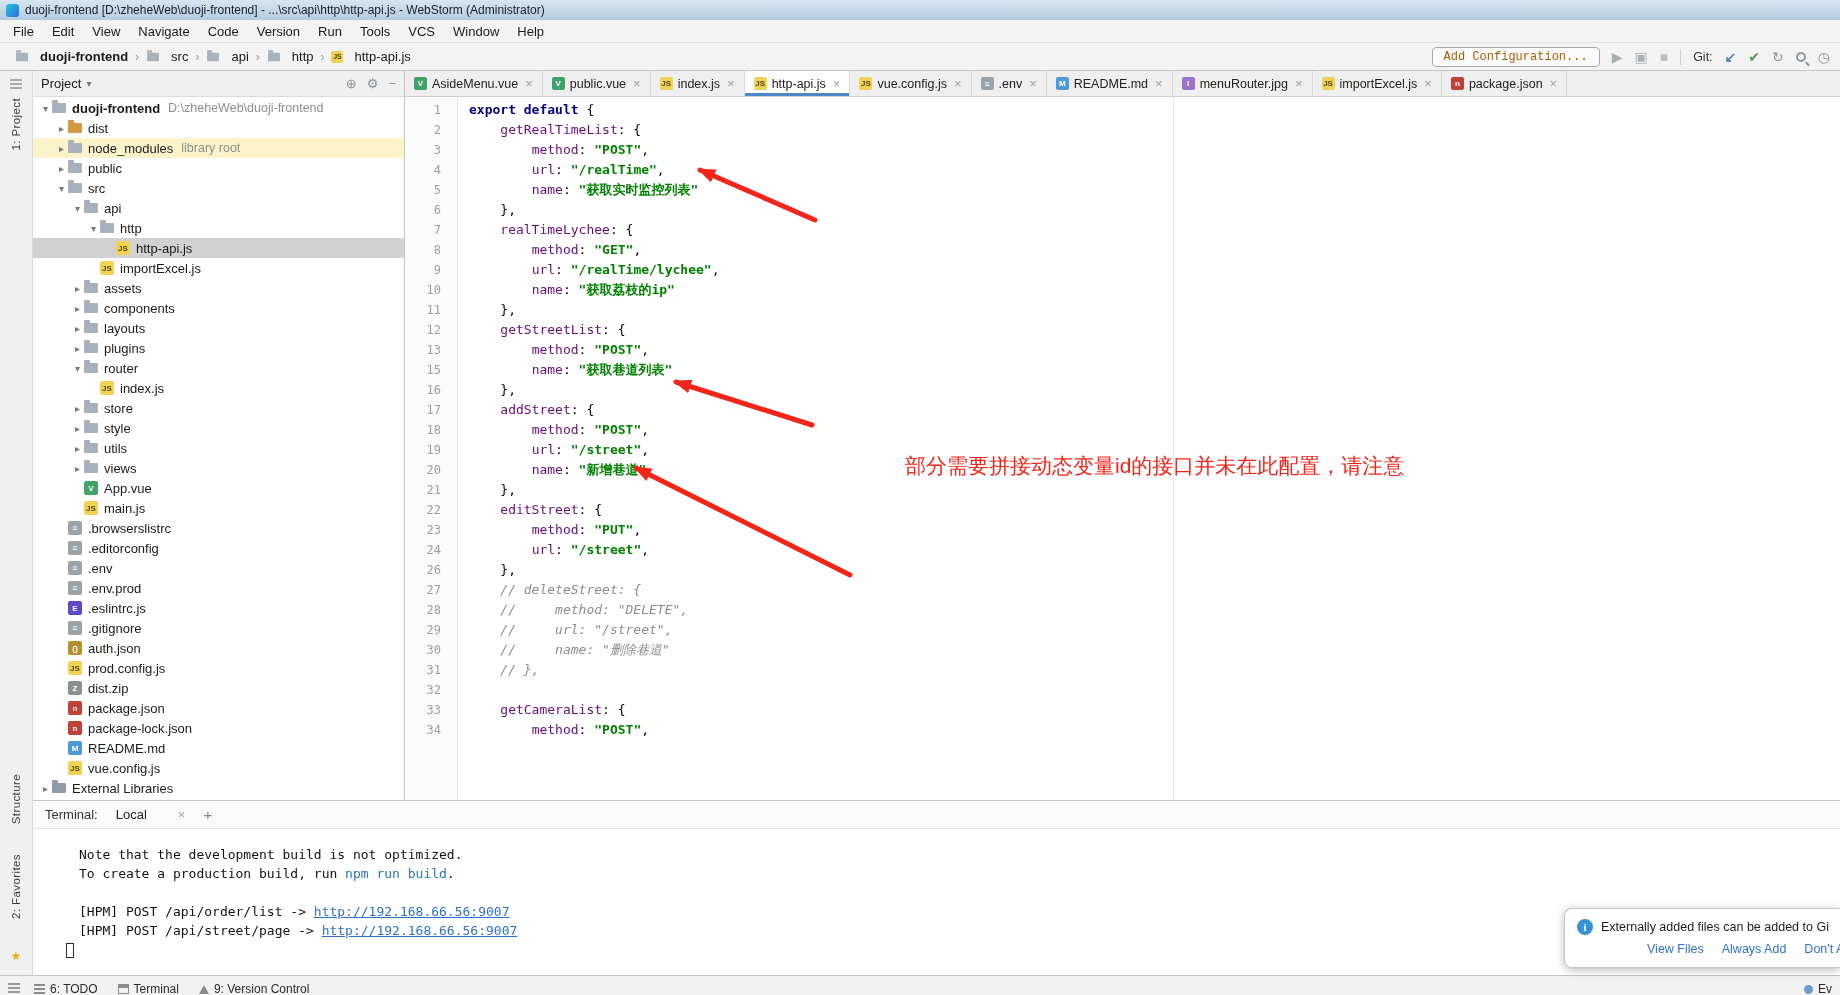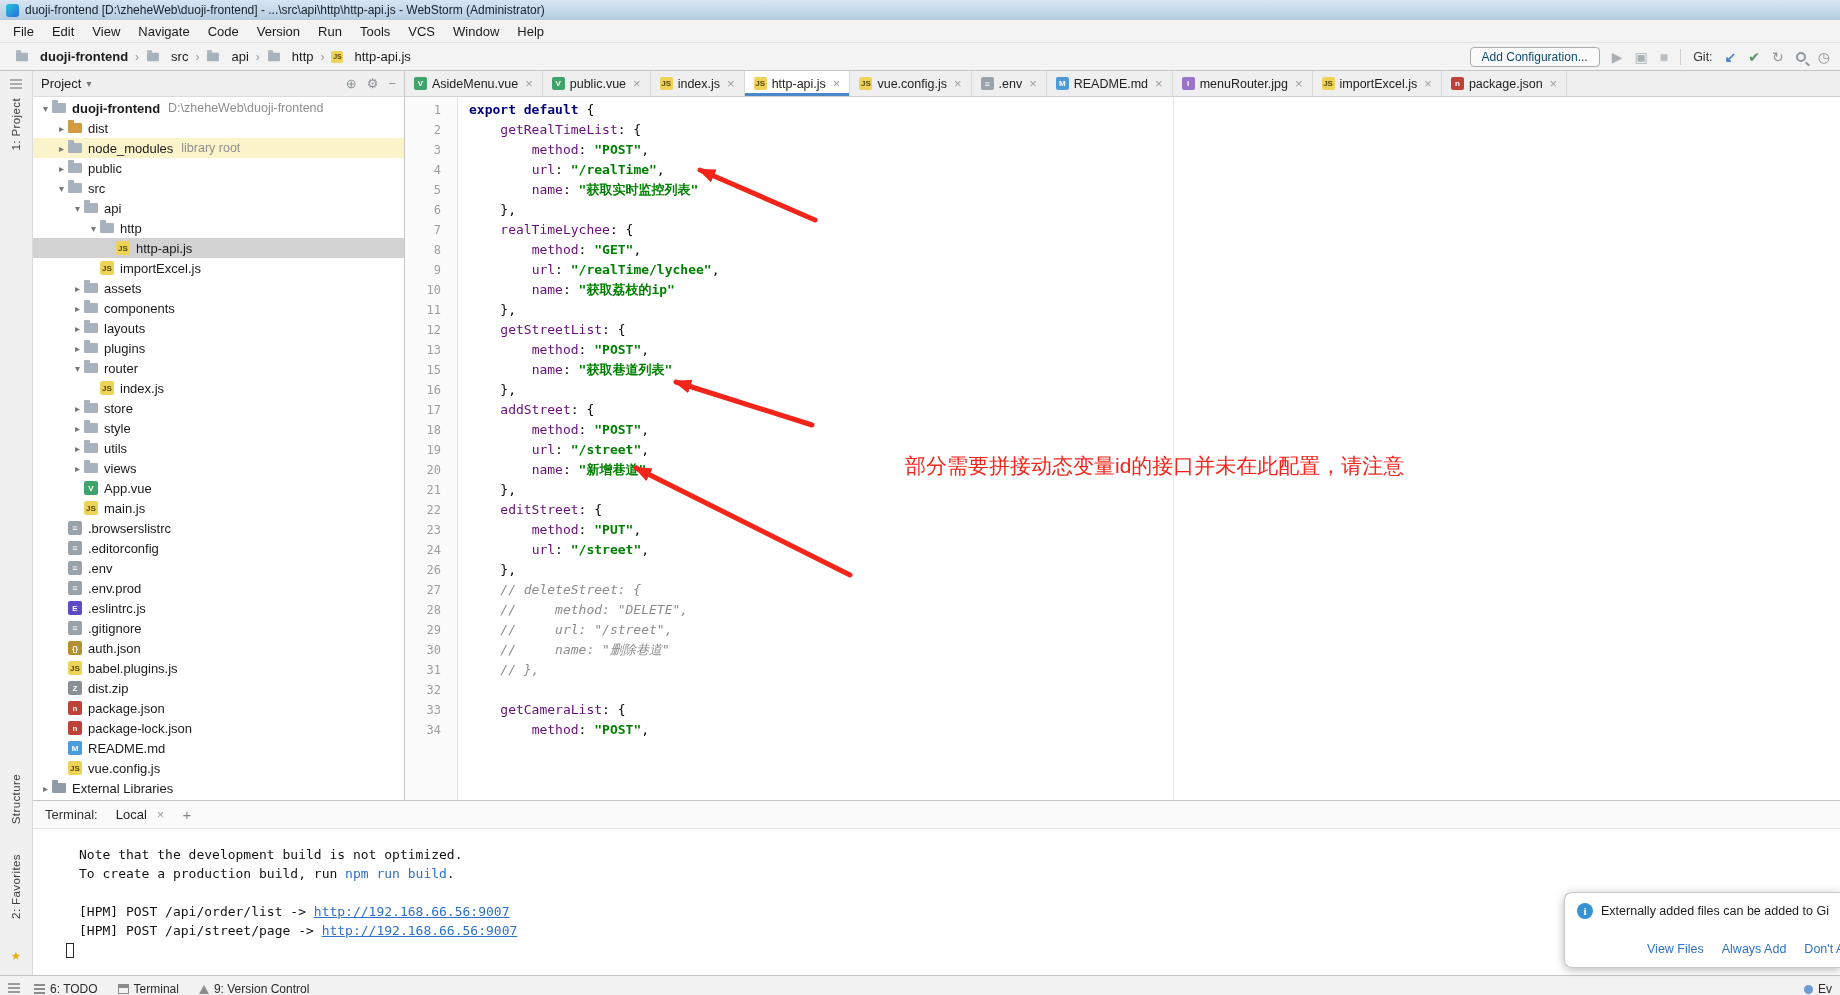--- a/index.html
+++ b/index.html
@@ -11,21 +11,21 @@
   .app-icon{width:13px;height:13px;border-radius:3px;background:linear-gradient(135deg,#22c7d6,#2a6de0);flex:0 0 auto}
   .menubar{height:23px;background:#f3f3f3;display:flex;align-items:center;padding-left:4px;border-bottom:1px solid #e2e2e2}
   .menu-item{padding:0 9px;font-size:13px}
   .toolbar{height:28px;background:#f3f3f3;border-bottom:1px solid #c6c6c6;display:flex;align-items:center;padding:0 10px}
   .crumbs{display:flex;align-items:center}
   .crumb{display:flex;align-items:center;gap:5px;padding:0 5px}
   .crumb-label{font-size:13px}
   .crumb.bold .crumb-label{font-weight:700}
   .crumb-sep{color:#9a9a9a;padding:0 2px;font-size:12px}
   .toolbar-right{margin-left:auto;display:flex;align-items:center;gap:12px}
-  .add-config-btn{border:1px solid #ababab;background:#fbfbfb;border-radius:4px;padding:2px 11px;font-size:12px;font-family:Liberation Sans, sans-serif;color:#0c4a6e}
+  .add-config-btn{border:1px solid #ababab;background:#fbfbfb;border-radius:4px;padding:2px 11px;font-size:12px;font-family:Liberation Mono, monospace;color:#a16207}
   .tbi{color:#8f979c;font-size:14px;line-height:1}
   .gi-run::before{content:"▶";color:#a9b0b4}
   .gi-debug::before{content:"▣";color:#a9b0b4}
   .gi-stop::before{content:"■";color:#b9bfc3}
   .gi-update::before{content:"↙";color:#4d83c3;font-weight:700}
   .gi-commit::before{content:"✔";color:#57965c}
   .gi-revert::before{content:"↻";color:#8f979c}
   .gi-history::before{content:"◷";color:#8f979c}
   .search-ico{width:10px;height:10px;border:2px solid #8f979c;border-radius:50%;position:relative;display:inline-block}
   .search-ico::after{content:"";position:absolute;width:5px;height:2px;background:#8f979c;transform:rotate(45deg);left:7px;top:9px}
@@ -93,21 +93,21 @@
   .tk-p{color:#000}
   .tk-k{color:#000080;font-weight:700}
   .tk-f{color:#660e7a}
   .tk-s{color:#008000;font-weight:700}
   .tk-c{color:#8c8c8c;font-style:italic}
 
   
   .terminal{height:175px;border-top:1px solid #c6c6c6;display:flex;flex-direction:column;background:#fff}
   .term-header{height:28px;background:#fafafa;border-bottom:1px solid #e4e4e4;display:flex;align-items:center;padding:0 12px;gap:12px}
   .term-title{font-size:13px;color:#333}
-  .term-tab{display:flex;align-items:center;gap:3px;font-size:13px;color:#222;padding:2px 6px}
+  .term-tab{display:flex;align-items:center;gap:24px;font-size:13px;color:#222;padding:2px 6px}
   .term-plus{color:#7d858a;font-size:15px}
   .term-body{flex:1;font-family:"DejaVu Sans Mono","Liberation Mono",monospace;font-size:13px;line-height:19px;color:#121212;padding:16px 0 0 46px;position:relative}
   .term-line{min-height:19px;white-space:pre}
   .t-cmd{color:#2e71c7}
   .t-link{color:#2e71c7;text-decoration:underline}
   .t-cursor{display:inline-block;width:8px;height:15px;border:1px solid #2b2b2b;vertical-align:middle;margin-left:-13px}
 
   
   .statusbar{height:27px;background:#f2f2f2;border-top:1px solid #c6c6c6;display:flex;align-items:center;padding:0 8px;font-size:12px;color:#2b2b2b;overflow:hidden}
   .sb-corner{width:12px;height:12px;background:repeating-linear-gradient(#9a9a9a 0 2px,transparent 2px 4px);margin-right:14px;flex:0 0 auto}
@@ -122,21 +122,21 @@
 
   
   .overlay{position:absolute;inset:0;pointer-events:none;z-index:5}
   .red-note{position:absolute;left:905px;top:452px;font-size:21px;white-space:nowrap}
 
   
   .notif{position:absolute;right:0;bottom:27px;width:276px;background:#fff;border:1px solid #c8c8c8;border-right:none;border-radius:8px 0 0 8px;box-shadow:0 2px 10px rgba(0,0,0,.28);padding:9px 0 9px 12px;overflow:hidden;white-space:nowrap;z-index:10;line-height:18px}
   .notif-row{display:flex;align-items:center;gap:8px}
   .notif-ico{width:16px;height:16px;border-radius:50%;background:#3592d4;color:#fff;display:inline-flex;align-items:center;justify-content:center;font:700 11px "Liberation Serif",serif;flex:0 0 auto}
   .notif-msg{font-size:12.5px;color:#1d1d1d}
-  .notif-actions{margin-top:20px;margin-left:70px;display:flex;gap:18px}
+  .notif-actions{margin-top:4px;margin-left:70px;display:flex;gap:18px}
   .notif-link{color:#2e71c7;font-size:12.5px}
 </style>
 </head>
 <body>
 
 <div class="titlebar">
   <span class="app-icon"></span>
   <span>duoji-frontend [D:\zheheWeb\duoji-frontend] - ...\src\api\http\http-api.js - WebStorm (Administrator)</span>
 </div>
 
@@ -362,21 +362,21 @@
               <span class="tree-label">.gitignore</span>
             </div>
             <div class="tree-row" style="padding-left: 22px;">
               <span class="chev"></span>
               <span class="ic ic-json">{}</span>
               <span class="tree-label">auth.json</span>
             </div>
             <div class="tree-row" style="padding-left: 22px;">
               <span class="chev"></span>
               <span class="ic ic-js">JS</span>
-              <span class="tree-label">babel.plugins.js</span>
+              <span class="tree-label">prod.config.js</span>
             </div>
             <div class="tree-row" style="padding-left: 22px;">
               <span class="chev"></span>
               <span class="ic ic-zip">Z</span>
               <span class="tree-label">dist.zip</span>
             </div>
             <div class="tree-row" style="padding-left: 22px;">
               <span class="chev"></span>
               <span class="ic ic-npm">n</span>
               <span class="tree-label">package.json</span>

